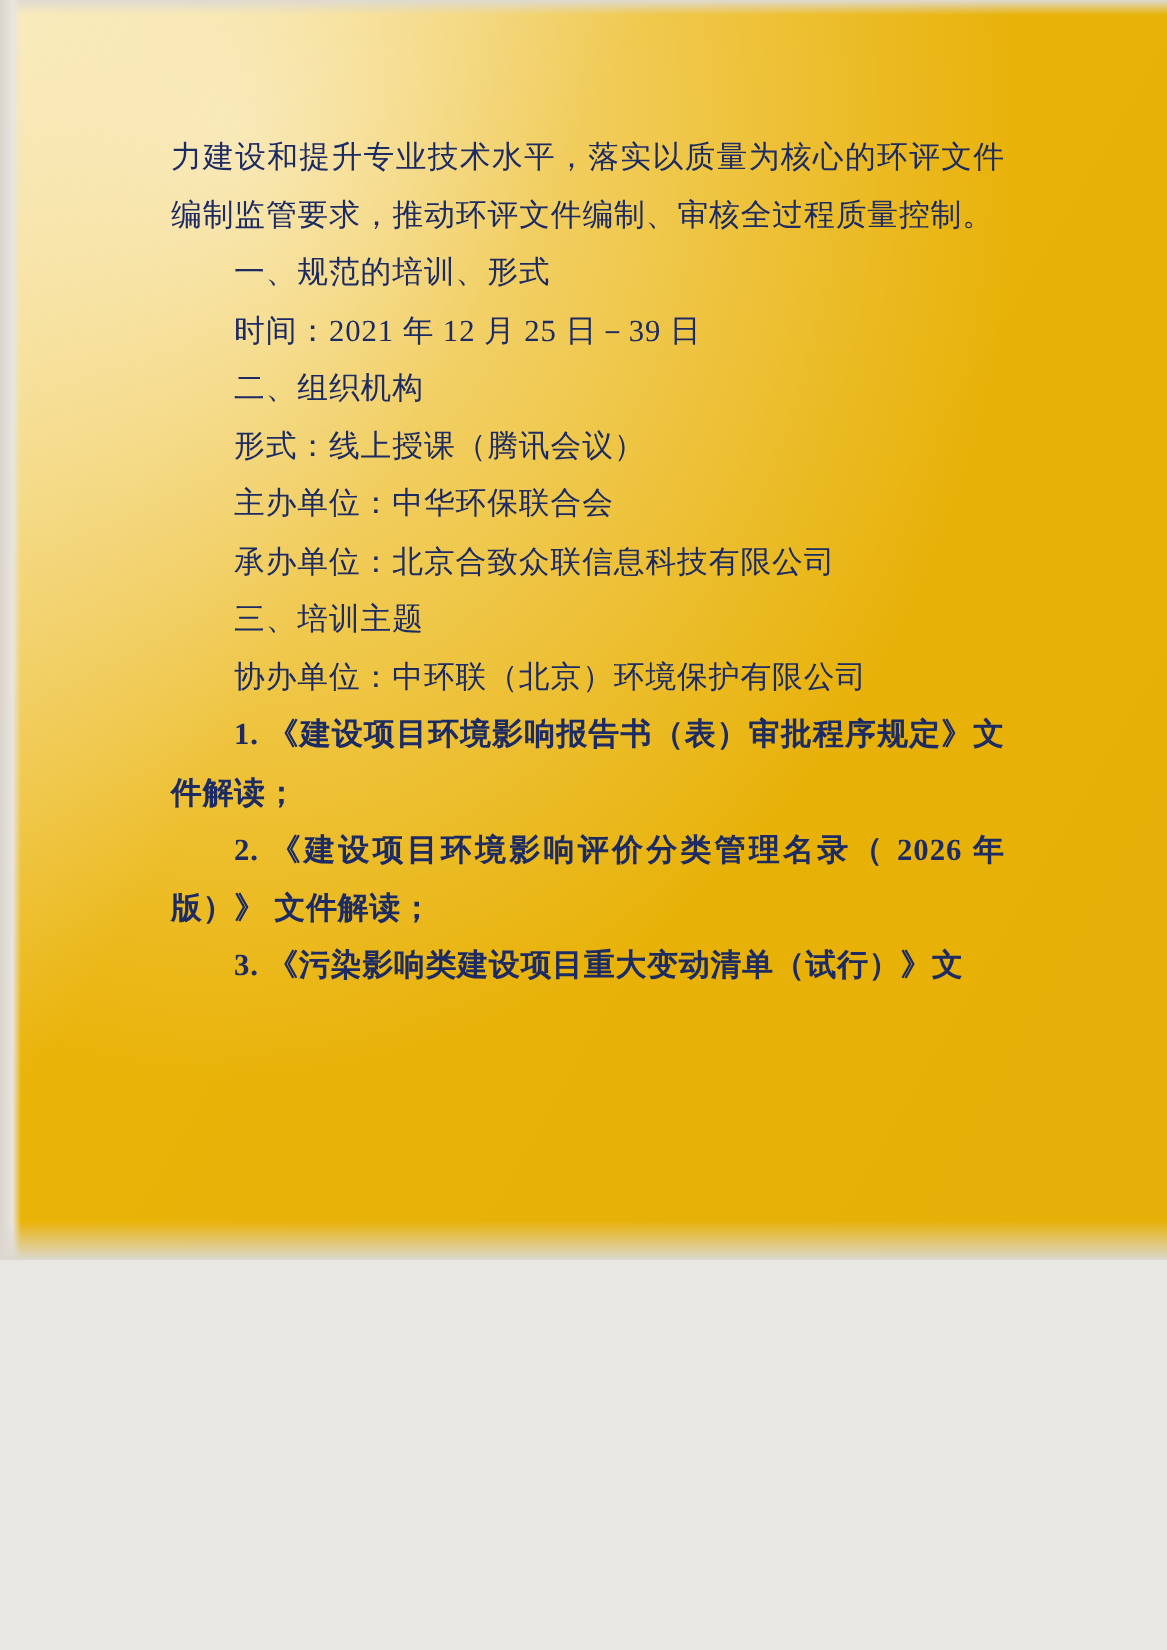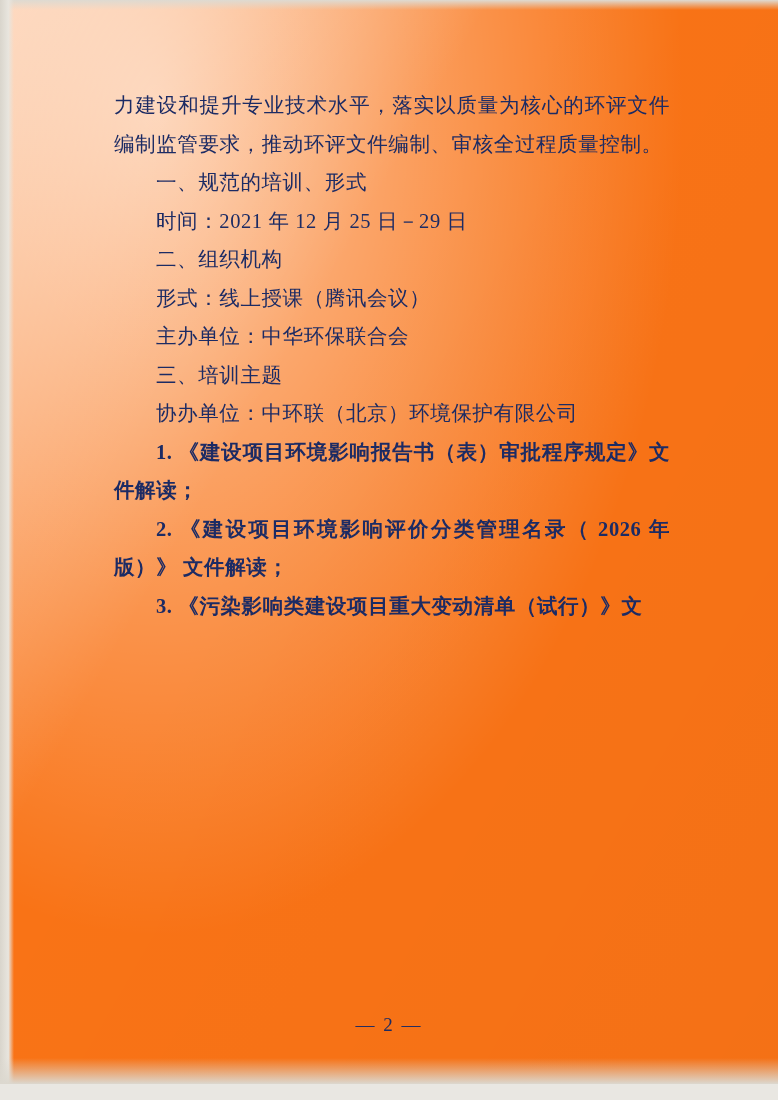--- a/index.html
+++ b/index.html
@@ -8,22 +8,22 @@
   }
   body {
     width: 778px;
     height: 1100px;
     background: #e9e7e2;
     font-family: "Liberation Serif", serif;
   }
   .page {
     position: relative;
     width: 778px;
-    height: 1084px;
-    background: #f97316;
+    height: 840px;
+    background: #eab308;
     box-sizing: border-box;
     overflow: hidden;
   }
   
   .page::before {
     content: "";
     position: absolute;
     inset: 0;
     background:
       linear-gradient(120deg, rgba(255,255,255,0.55) 0%, rgba(255,255,255,0.0) 35%, rgba(0,0,0,0.02) 100%),
@@ -96,25 +96,26 @@
   <div class="edge-top"></div>
   <div class="edge-left"></div>
   <div class="edge-bottom"></div>
 
   <div class="content">
 
     <p class="para">力建设和提升专业技术水平，落实以质量为核心的环评文件编制监管要求，推动环评文件编制、审核全过程质量控制。</p>
 
 
     <p class="line section-line">一、规范的培训、形式</p>
-    <p class="line section-line">时间：2021 年 12 月 25 日－29 日</p>
+    <p class="line section-line">时间：2021 年 12 月 25 日－39 日</p>
     <p class="line section-line">二、组织机构</p>
 
     <p class="line section-line">形式：线上授课（腾讯会议）</p>
     <p class="line section-line">主办单位：中华环保联合会</p>
+    <p class="line section-line">承办单位：北京合致众联信息科技有限公司</p>
     <p class="line section-line">三、培训主题</p>
 
     <p class="line section-line">协办单位：中环联（北京）环境保护有限公司</p>
     <p class="para list-line">1. 《建设项目环境影响报告书（表）审批程序规定》文件解读；</p>
     <p class="para list-line">2. 《建设项目环境影响评价分类管理名录（ 2026 年版）》 文件解读；</p>
     <p class="para list-line">3. 《污染影响类建设项目重大变动清单（试行）》文</p>
 
   </div>
 
   <div class="footer">— 2 —</div>

